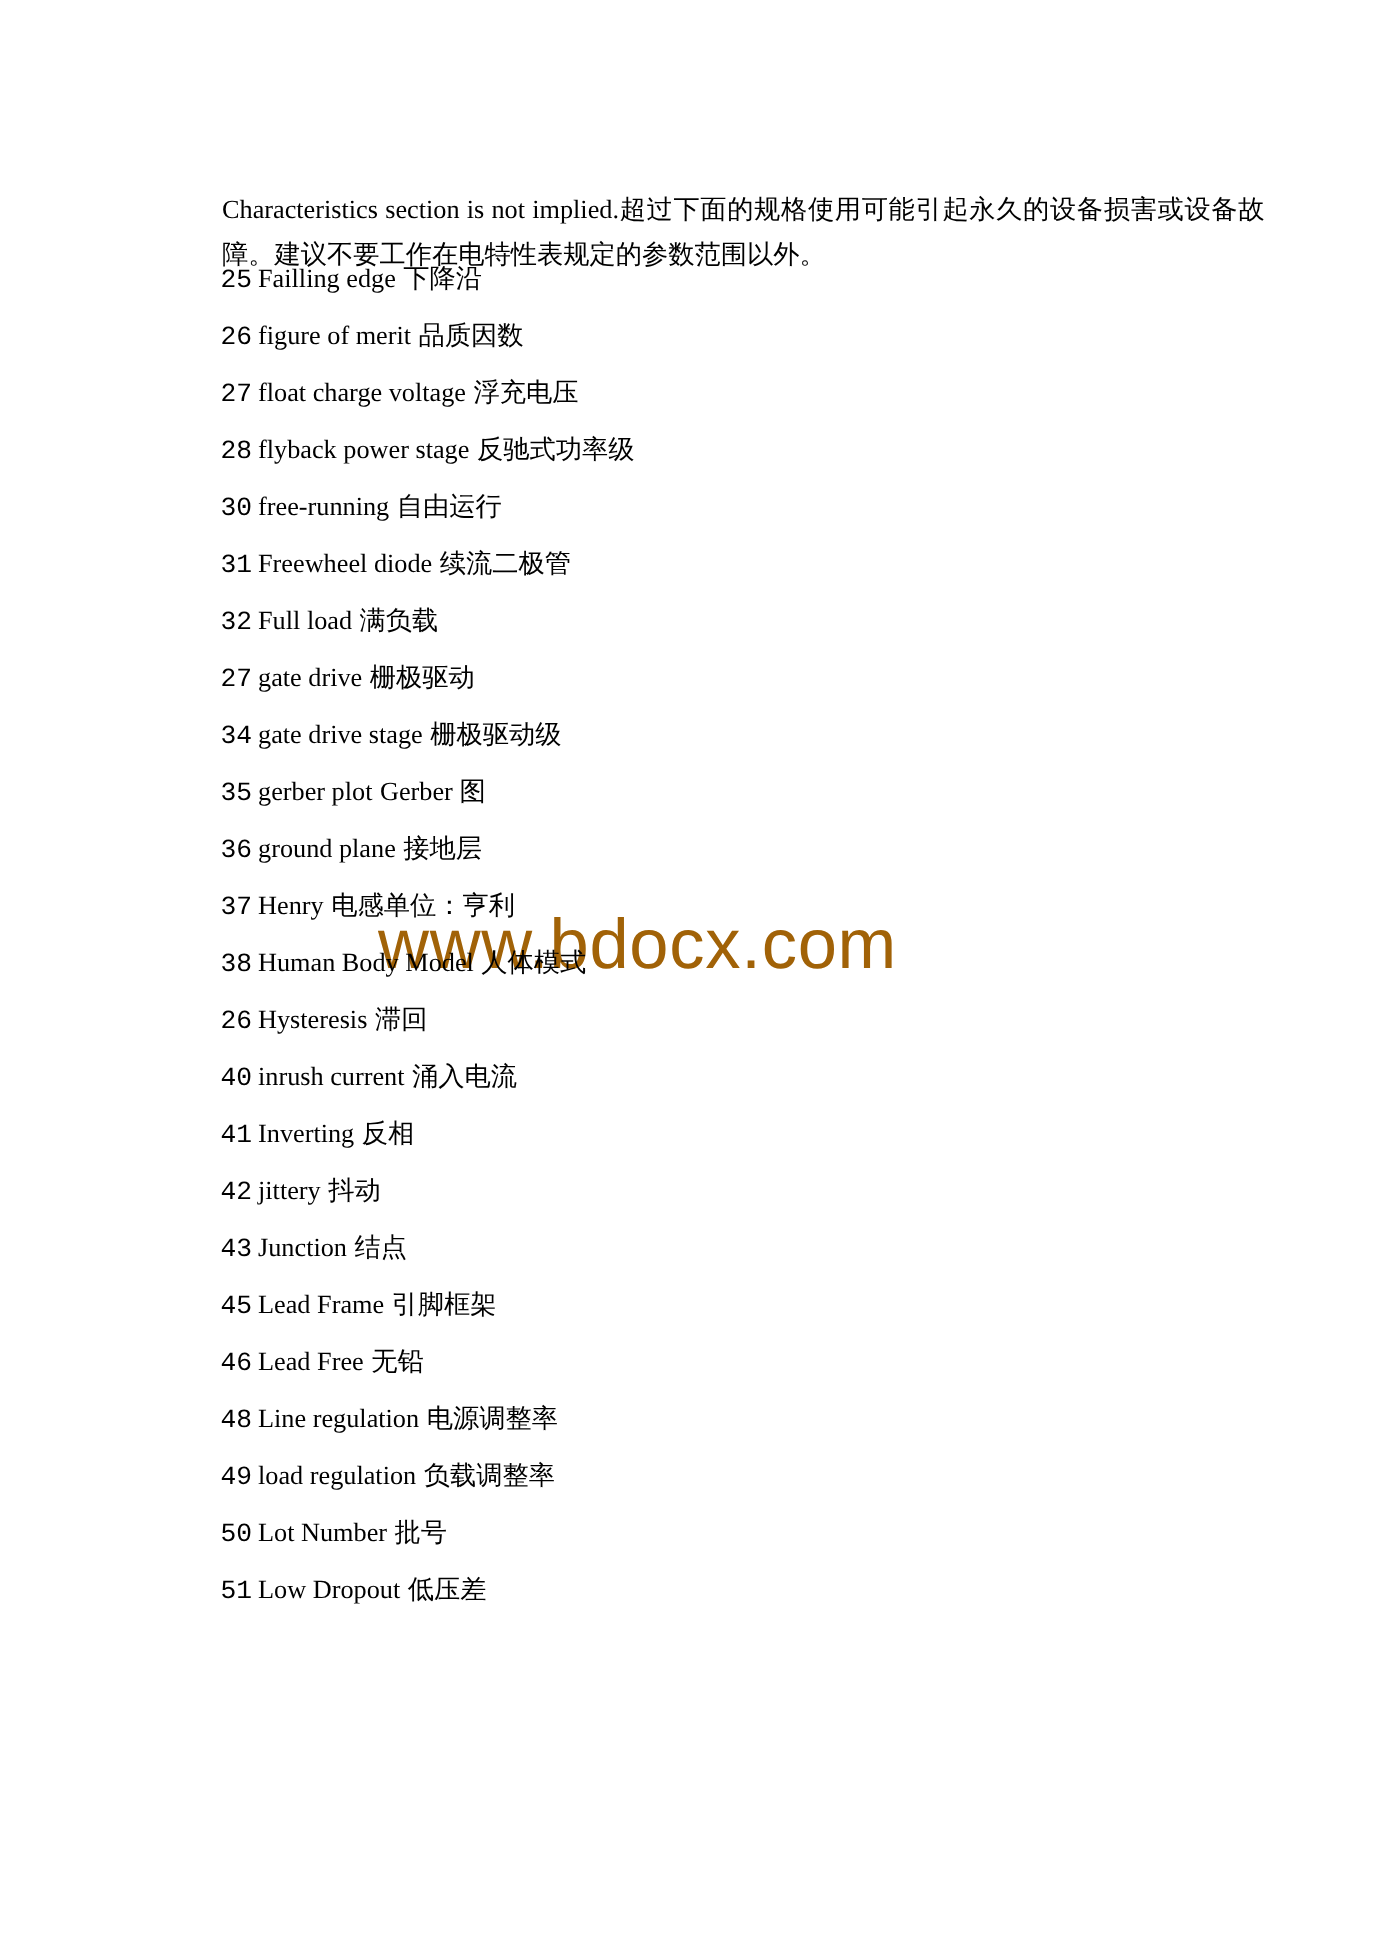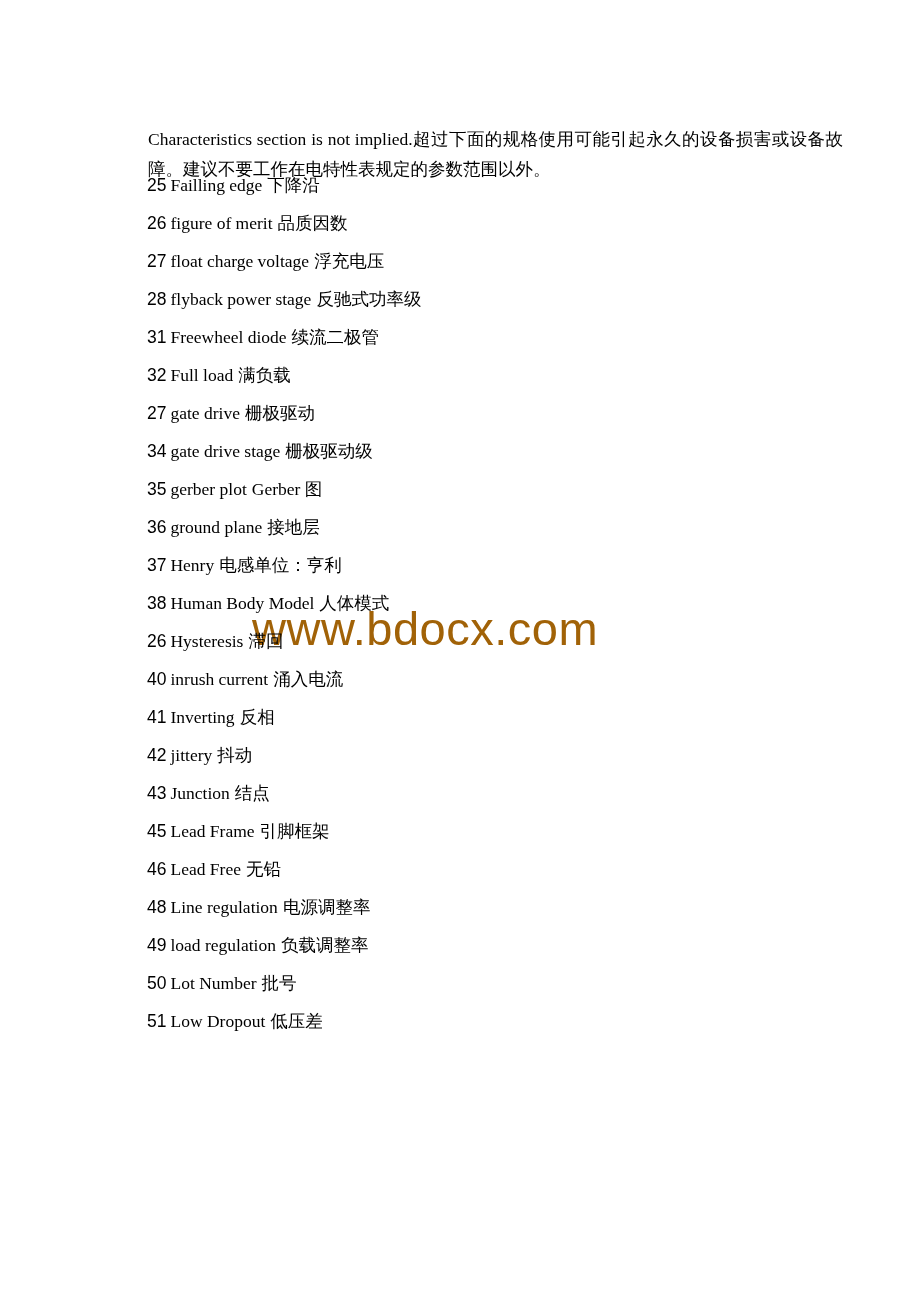--- a/index.html
+++ b/index.html
@@ -82,21 +82,21 @@
     margin: 0;
     padding: 0;
   }
   #glossary-list .glossary-item {
     height: 38px;
     line-height: 26px;
     font-size: 17.5px;
     white-space: nowrap;
   }
   #glossary-list .item-number {
-    font-family: Liberation Sans, sans-serif;
+    font-family: Liberation Mono, monospace;
   }
   #glossary-list .item-term {
     font-family: "Liberation Serif", "DejaVu Serif", serif;
     margin-left: 4px;
   }
   #glossary-list .item-translation {
     font-family: "Liberation Serif", "DejaVu Serif", serif;
     margin-left: 5px;
   }
 </style>
@@ -109,20 +109,21 @@
 
   <div id="content">
 
     <p id="intro-paragraph"><span class="en">Characteristics section is not implied.</span><span class="cn">超过下面的规格使用可能引起永久的设备损害或设备故障。建议不要工作在电特性表规定的参数范围以外。</span></p>
 
     <ul id="glossary-list">
       <li class="glossary-item"><span class="item-number">25</span><span class="item-term">Failling edge</span><span class="item-translation">下降沿</span></li>
       <li class="glossary-item"><span class="item-number">26</span><span class="item-term">figure of merit</span><span class="item-translation">品质因数</span></li>
       <li class="glossary-item"><span class="item-number">27</span><span class="item-term">float charge voltage</span><span class="item-translation">浮充电压</span></li>
       <li class="glossary-item"><span class="item-number">28</span><span class="item-term">flyback power stage</span><span class="item-translation">反驰式功率级</span></li>
+      <li class="glossary-item"><span class="item-number">30</span><span class="item-term">free-running</span><span class="item-translation">自由运行</span></li>
       <li class="glossary-item"><span class="item-number">31</span><span class="item-term">Freewheel diode</span><span class="item-translation">续流二极管</span></li>
       <li class="glossary-item"><span class="item-number">32</span><span class="item-term">Full load</span><span class="item-translation">满负载</span></li>
       <li class="glossary-item"><span class="item-number">27</span><span class="item-term">gate drive</span><span class="item-translation">栅极驱动</span></li>
       <li class="glossary-item"><span class="item-number">34</span><span class="item-term">gate drive stage</span><span class="item-translation">栅极驱动级</span></li>
       <li class="glossary-item"><span class="item-number">35</span><span class="item-term">gerber plot</span><span class="item-translation">Gerber 图</span></li>
       <li class="glossary-item"><span class="item-number">36</span><span class="item-term">ground plane</span><span class="item-translation">接地层</span></li>
       <li class="glossary-item"><span class="item-number">37</span><span class="item-term">Henry</span><span class="item-translation">电感单位：亨利</span></li>
       <li class="glossary-item"><span class="item-number">38</span><span class="item-term">Human Body Model</span><span class="item-translation">人体模式</span></li>
       <li class="glossary-item"><span class="item-number">26</span><span class="item-term">Hysteresis</span><span class="item-translation">滞回</span></li>
       <li class="glossary-item"><span class="item-number">40</span><span class="item-term">inrush current</span><span class="item-translation">涌入电流</span></li>

